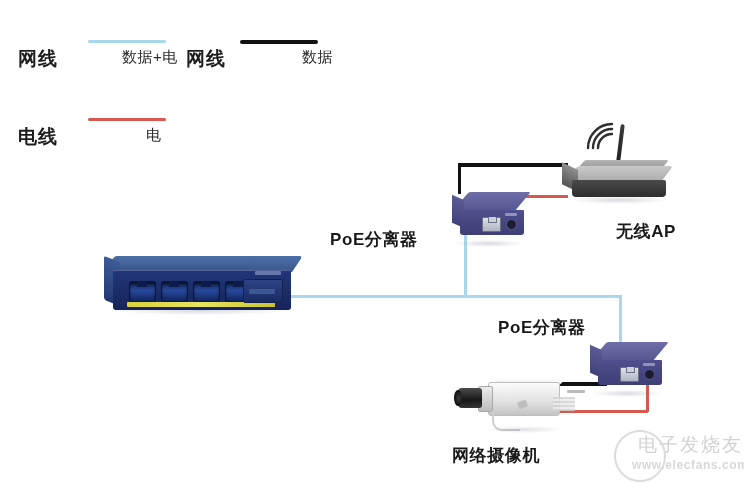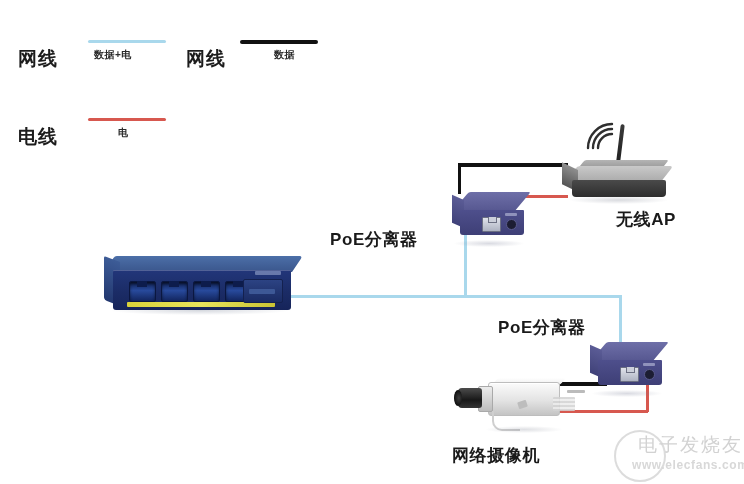--- a/index.html
+++ b/index.html
@@ -23,25 +23,26 @@
     position: absolute;
     font-size: 19px;
     font-weight: bold;
     color: #1c1c1c;
     letter-spacing: 1px;
     white-space: nowrap;
     margin-top: 20px;
   }
   .legend-sub {
     position: absolute;
-    font-size: 10px;
-    font-weight: bold;
+    font-size: 15px;
+    font-weight: normal;
     color: #2a2a2a;
     white-space: nowrap;
     letter-spacing: 0.5px;
+    margin-left: 28px;
   }
   .legend-line {
     position: absolute;
     border-radius: 2px;
   }
 
   
   .wire {
     position: absolute;
   }
@@ -454,21 +455,21 @@
       <path d="M9 30 A 19 19 0 0 1 28 11" fill="none" stroke="#2f2f2f" stroke-width="2.4" stroke-linecap="round"></path>
       <path d="M4 30 A 24 24 0 0 1 28 6" fill="none" stroke="#2f2f2f" stroke-width="2.4" stroke-linecap="round"></path>
     </svg>
     <div class="ap-antenna"></div>
     <div class="ap-rear"></div>
     <div class="ap-body-top"></div>
     <div class="ap-body-side"></div>
     <div class="ap-body-front"></div>
     <div class="ap-shadow"></div>
   </div>
-  <div class="dev-label" style="left:616px; top:208px;">无线AP</div>
+  <div class="dev-label" style="left:616px; top:220px;">无线AP</div>
 
   <div class="cam">
     <div class="cam-bodytop"></div>
     <div class="cam-body">
       <div class="cam-logo"></div>
       <div class="cam-grill"></div>
     </div>
     <div class="cam-ring"></div>
     <div class="cam-lens"></div>
     <div class="cam-plug"></div>

